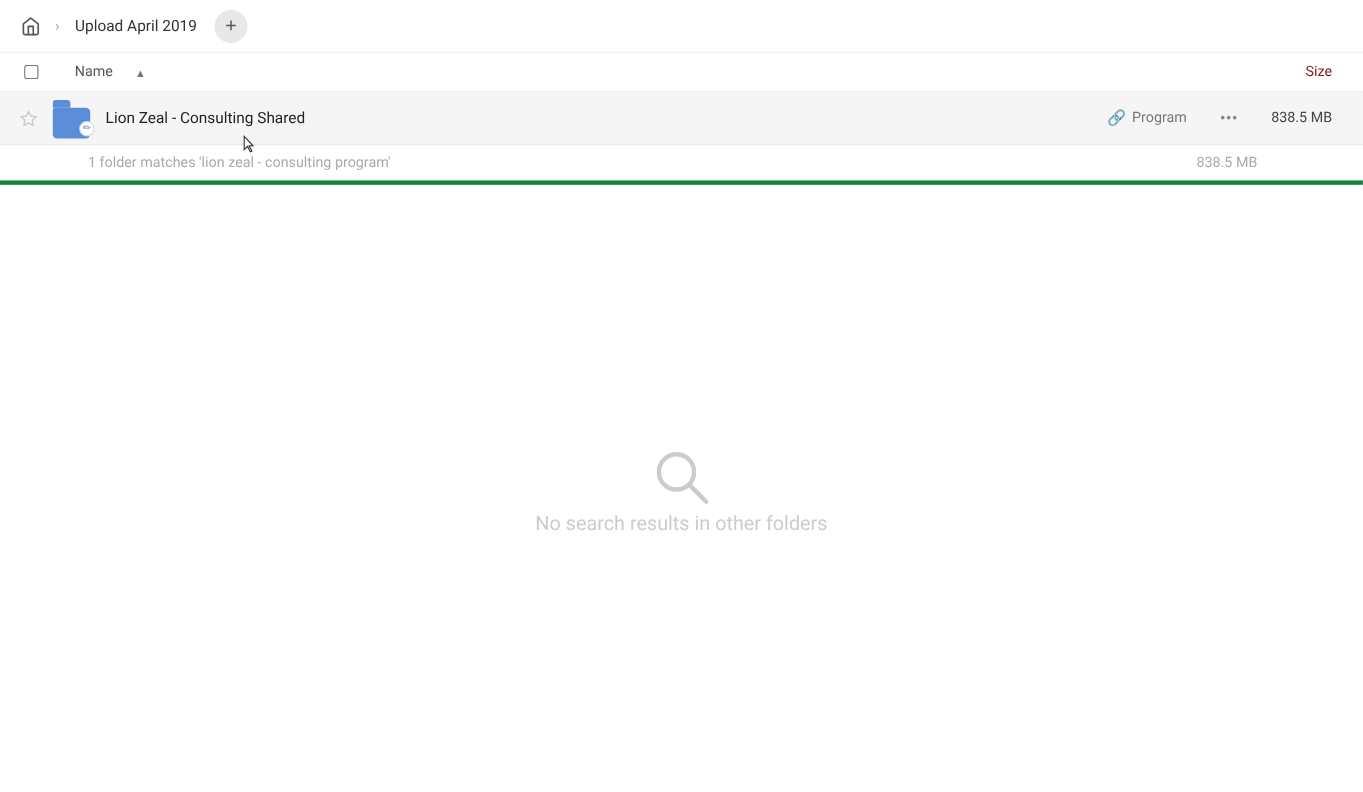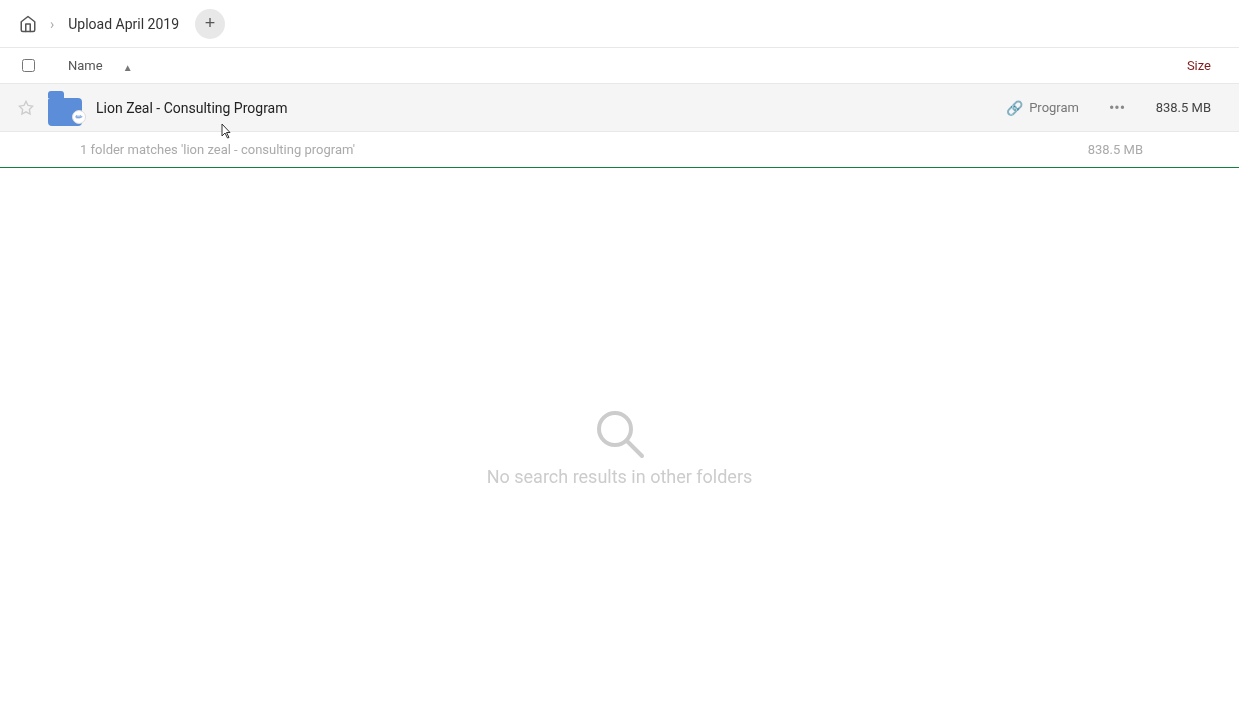--- a/index.html
+++ b/index.html
@@ -218,21 +218,21 @@
       text-align: right;
       padding-right: 16px;
     }
 
     
     .match-info-row {
       display: flex;
       align-items: center;
       height: 36px;
       padding: 0 80px;
-      border-bottom: 1px solid #15803d;
+      border-bottom: 4px solid #15803d;
       justify-content: space-between;
     }
 
     .match-text {
       font-size: 13px;
       color: #aaa;
     }
 
     .match-size {
       font-size: 13px;
@@ -301,21 +301,21 @@
   <div class="star-btn">
     <svg width="16" height="16" viewBox="0 0 24 24" fill="none" stroke="#ccc" stroke-width="2">
       <polygon points="12 2 15.09 8.26 22 9.27 17 14.14 18.18 21.02 12 17.77 5.82 21.02 7 14.14 2 9.27 8.91 8.26 12 2"></polygon>
     </svg>
   </div>
   <div class="file-icon-wrap">
     <div class="folder-icon-tab"></div>
     <div class="folder-icon-body"></div>
     <div class="folder-pencil-overlay">✏</div>
   </div>
-  <div class="file-name">Lion Zeal - Consulting Program</div>
+  <div class="file-name">Lion Zeal - Consulting Shared</div>
   <div class="shared-badge">
     <span class="link-icon">🔗</span>
     <span>Program</span>
   </div>
   <div class="more-btn">
     <span>•••</span>
   </div>
   <div class="file-size">838.5 MB</div>
 </div>
 

